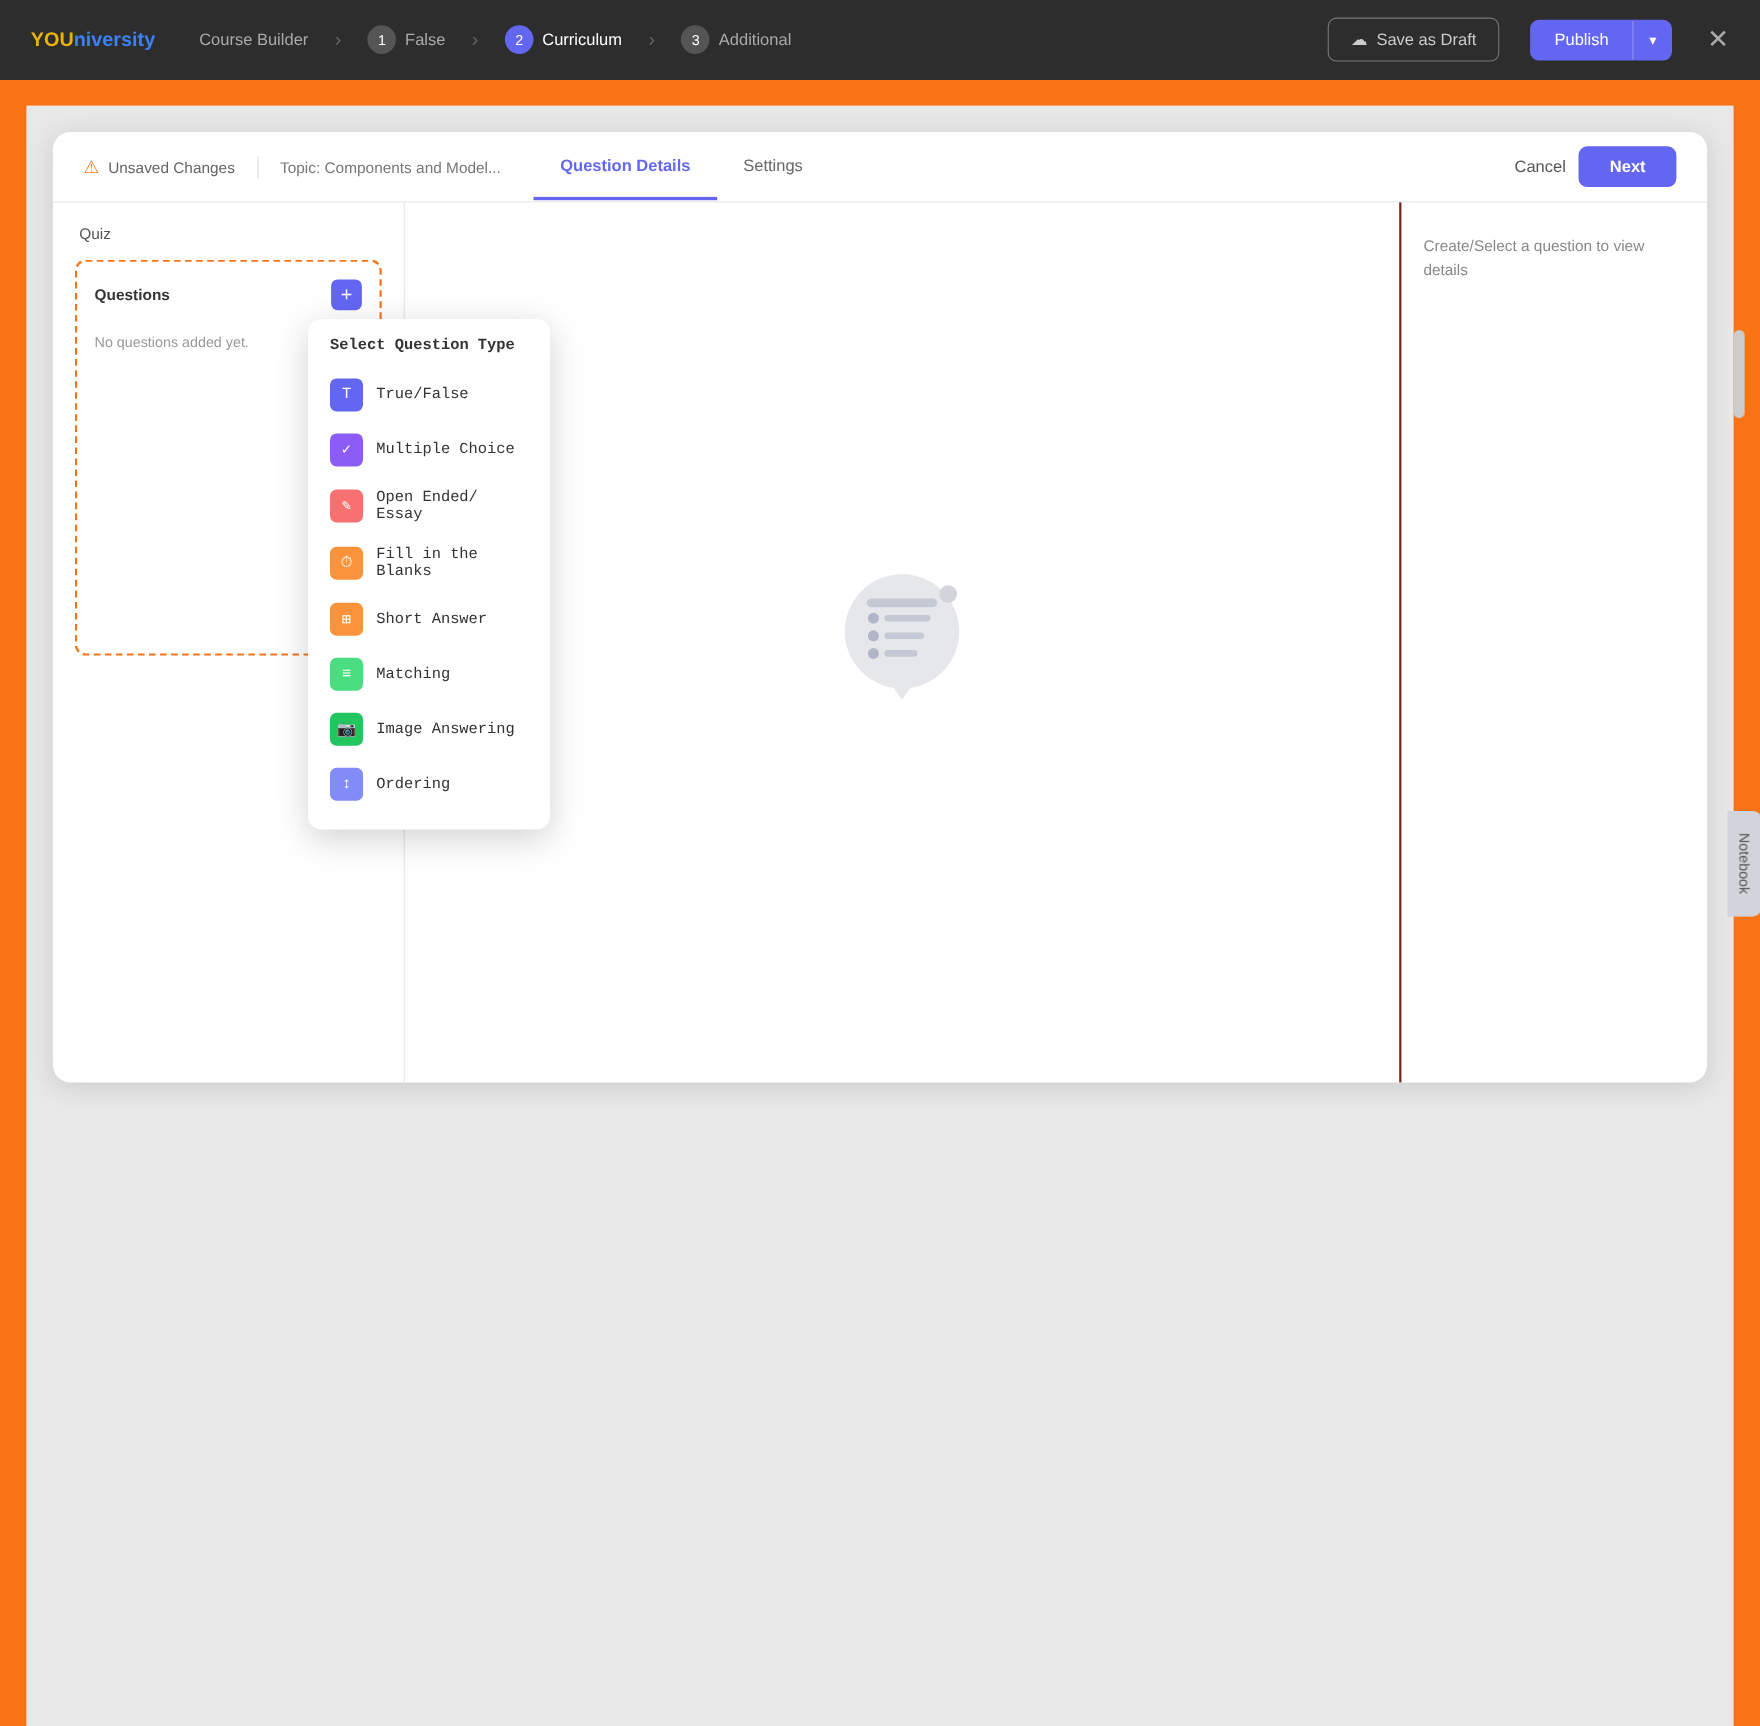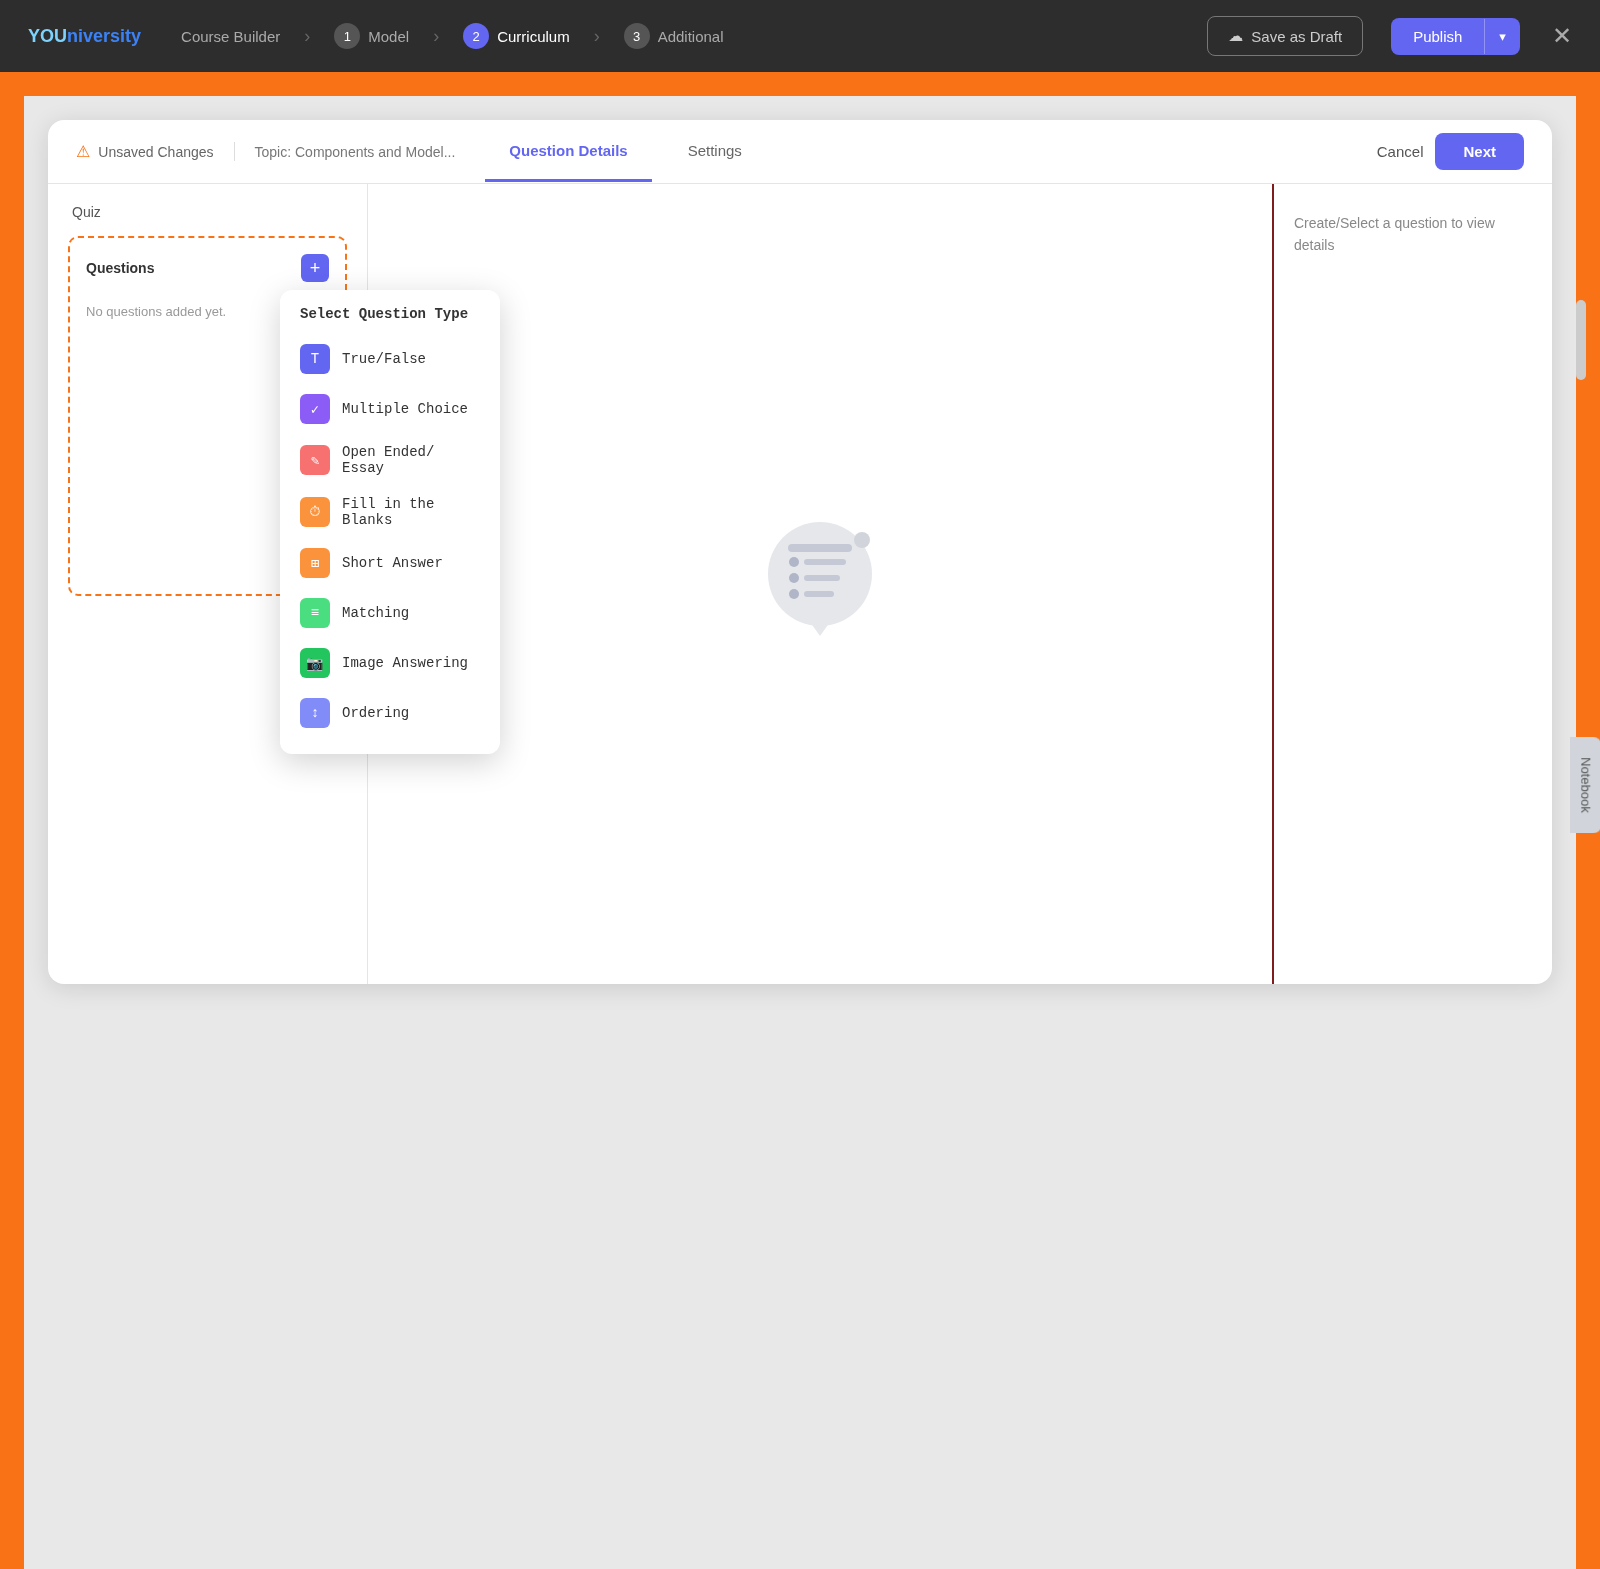--- a/index.html
+++ b/index.html
@@ -26,21 +26,21 @@
       z-index: 100;
       gap: 20px;
     }
     .logo {
       font-size: 18px;
       font-weight: 700;
       color: #f97316;
       margin-right: 20px;
       line-height: 1;
     }
-    .logo span { color: #7dd3fc; }
+    .logo span { color: #eab308; }
     .nav-item {
       display: flex;
       align-items: center;
       gap: 8px;
       color: #aaa;
       font-size: 15px;
     }
     .nav-item.active { color: white; }
     .nav-step {
       width: 26px; height: 26px;
@@ -138,21 +138,21 @@
     }
     .warning-icon { color: #f97316; font-size: 16px; }
     .topic-label {
       font-size: 14px;
       color: #777;
       margin-right: 10px;
     }
     .modal-tabs {
       display: flex;
       align-items: center;
-      gap: 12px;
+      gap: 0;
       flex: 1;
     }
     .modal-tab {
       padding: 20px 24px;
       font-size: 15px;
       color: #666;
       cursor: pointer;
       border-bottom: 3px solid transparent;
       margin-bottom: -1px;
     }
@@ -336,21 +336,21 @@
 <div class="top-nav">
   <div class="logo">
     <span>YOU</span><span style="color:#3b82f6;">niversity</span>
   </div>
   <span class="nav-item">
     <span>Course Builder</span>
   </span>
   <span class="nav-divider">›</span>
   <span class="nav-item">
     <span class="nav-step">1</span>
-    <span>Model</span>
+    <span>False</span>
   </span>
   <span class="nav-divider">›</span>
   <span class="nav-item active">
     <span class="nav-step active">2</span>
     <span>Curriculum</span>
   </span>
   <span class="nav-divider">›</span>
   <span class="nav-item">
     <span class="nav-step">3</span>
     <span>Additional</span>

